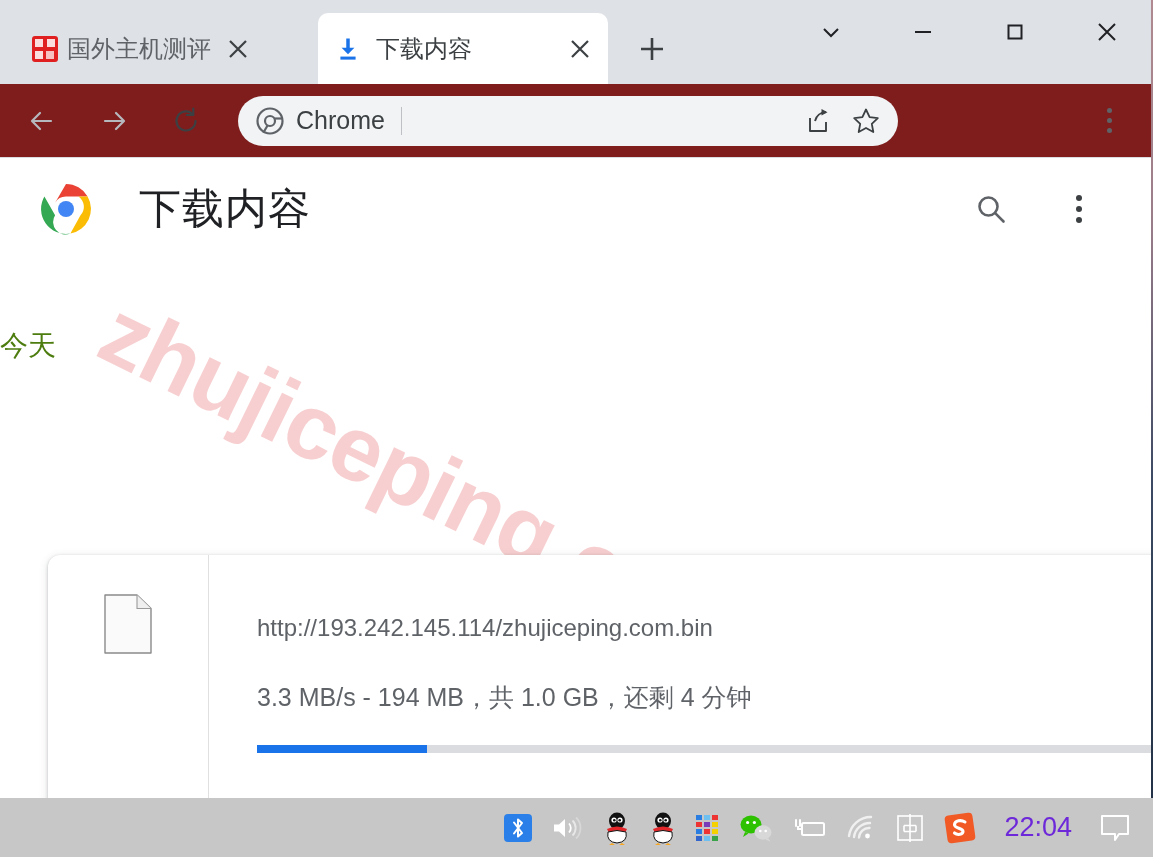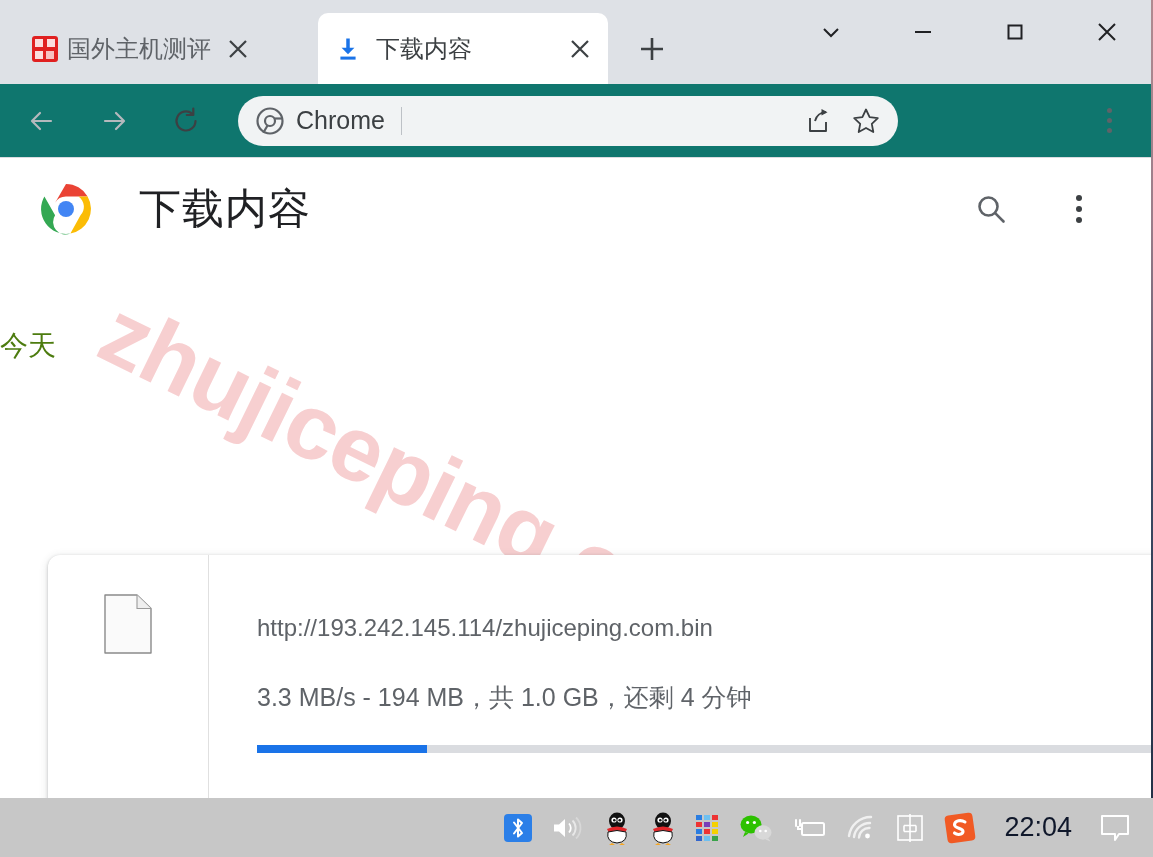--- a/index.html
+++ b/index.html
@@ -67,21 +67,21 @@
   }
   .wincontrols { position: absolute; top: 0; right: 0; height: 64px; display: flex; }
   .wc {
     width: 92px; height: 64px; display: flex; align-items: center; justify-content: center;
     cursor: pointer;
   }
 
   
   .toolbar {
     position: absolute; left: 0; top: 84px; width: 1153px; height: 74px;
-    background: #0f766e; display: flex; align-items: center;
+    background: #7f1d1d; display: flex; align-items: center;
     border-bottom: 1px solid #dadce0;
     gap: 10px;
   }
   .navbtn {
     width: 48px; height: 48px; display: flex; align-items: center; justify-content: center;
     border-radius: 50%; cursor: pointer; flex: 0 0 48px;
   }
   .nav-back { margin-left: 18px; }
   .nav-fwd { margin-left: 14px; }
   .nav-reload { margin-left: 14px; }
@@ -181,21 +181,21 @@
   
   .taskbar {
     position: absolute; left: 0; top: 798px; width: 1153px; height: 59px;
     background: #c7c7c7; display: flex; align-items: center; justify-content: flex-end;
   }
   .tray-item {
     height: 59px; display: flex; align-items: center; justify-content: center;
     padding: 0 9px; cursor: pointer;
   }
   .tray-clock {
-    font-size: 27px; color: #0f172a; padding: 0 18px; cursor: pointer;
+    font-size: 27px; color: #6d28d9; padding: 0 18px; cursor: pointer;
     font-family: "Liberation Sans", sans-serif;
   }
   .penguin { width: 28px; height: 34px; }
   .win-edge-right {
     position: absolute; right: 0; top: 0; width: 2px; height: 798px;
     background: linear-gradient(#b08a90 0%, #9a7d8a 28%, #3c4a63 60%, #243247 100%);
   }
 </style>
 </head>
 <body>

